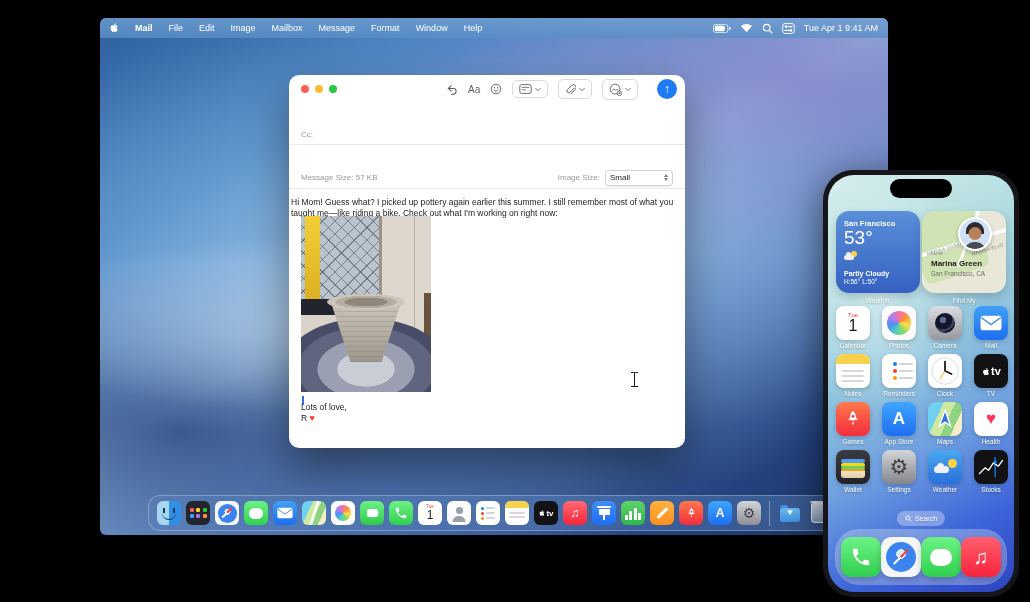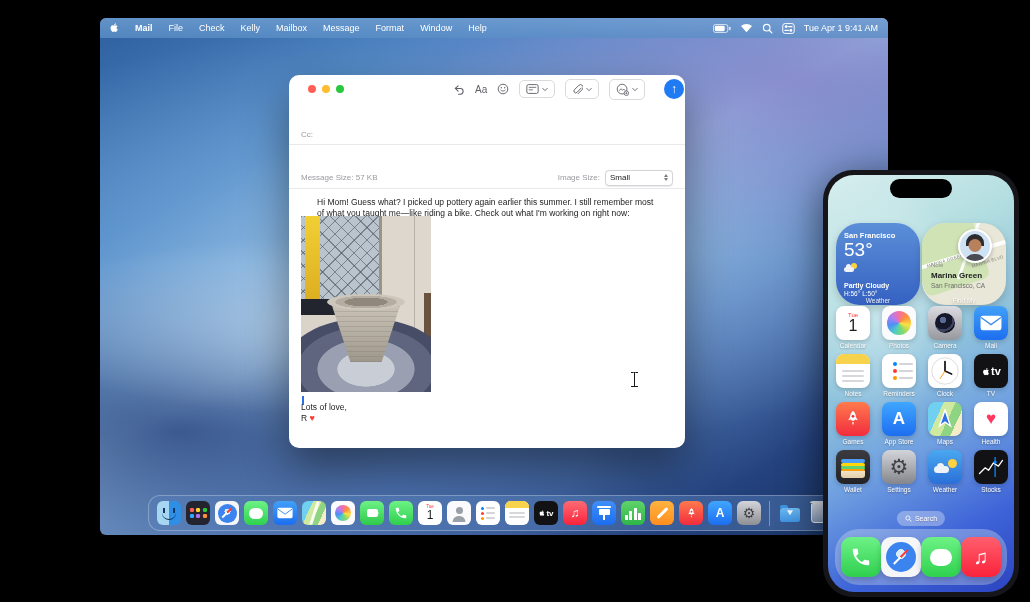--- a/index.html
+++ b/index.html
@@ -22,21 +22,21 @@
     display:flex;align-items:center;color:#fff;font-size:9px;}
   #menubar .mi{padding:0 8px;white-space:nowrap;}
   #menubar .appm{font-weight:bold;}
   #mb-right{margin-left:auto;display:flex;align-items:center;gap:9px;padding-right:10px;}
   #mb-right svg{display:block;}
   #clock{font-size:9px;}
 
   
   #mailwin{left:189px;top:57px;width:396px;height:373px;background:#fff;border-radius:10px;
     box-shadow:0 20px 45px rgba(0,0,0,.45);overflow:hidden;}
-  #mw-toolbar{position:absolute;left:0;top:0;width:100%;height:28px;display:flex;align-items:center;padding-left:7px;}
+  #mw-toolbar{position:absolute;left:0;top:0;width:100%;height:28px;display:flex;align-items:center;}
   .tl{width:8px;height:8px;border-radius:50%;margin-left:6px;}
   .tl.r{background:#ff5f57;margin-left:12px}.tl.y{background:#febc2e}.tl.g{background:#28c840}
   #tb-icons{display:flex;align-items:center;gap:10px;margin-left:108px;color:#5f5f66;}
   .tb-plain{display:flex;align-items:center;}
   .tb-pill{display:flex;align-items:center;gap:3px;border:1px solid #d9d9de;border-radius:5px;padding:3px 6px;}
   .aa{font-size:10px;color:#5f5f66;}
   #send-btn{position:absolute;right:8px;top:4px;width:20px;height:20px;border-radius:50%;
     background:#1f7bf4;color:#fff;display:flex;align-items:center;justify-content:center;
     font-size:12px;font-weight:bold;}
   .mrow{position:absolute;left:0;width:100%;display:flex;align-items:center;padding:0 12px;
@@ -47,21 +47,21 @@
   #row-subj{top:70px;height:22px;}
   #row-size{top:92px;height:22px;color:#9a9aa0;}
   #to-pill{margin-left:4px;background:#b9d4f8;border-radius:3px;padding:1.5px 4px;color:#17233a;
     display:flex;align-items:center;gap:3px;font-size:8px;}
   #img-size-wrap{margin-left:auto;display:flex;align-items:center;gap:5px;}
   #img-size-select{border:1px solid #d4d4d8;border-radius:4px;background:#fff;min-width:58px;height:14px;
     display:flex;align-items:center;padding:0 4px;color:#1c1c1e;box-shadow:0 .5px 1px rgba(0,0,0,.08);}
   #img-size-select .updn{margin-left:auto;display:flex;flex-direction:column;gap:1px;}
   .tri-u{width:0;height:0;border:2.5px solid transparent;border-bottom:3px solid #7a7a80;}
   .tri-d{width:0;height:0;border:2.5px solid transparent;border-top:3px solid #7a7a80;}
-  #mw-body{position:absolute;left:0;top:114px;width:100%;padding:8px 28px;box-sizing:border-box;
+  #mw-body{position:absolute;left:0;top:114px;width:100%;padding:8px 2px;box-sizing:border-box;
     font-size:8.5px;color:#1c1c1e;line-height:1.25;}
   #closing-block{position:absolute;left:12px;top:328px;font-size:8.5px;color:#1c1c1e;line-height:1.15;}
   #caret{position:absolute;left:13px;top:321px;width:1.5px;height:9px;background:#2f6fe4;}
   .heart{color:#ff3b30;font-size:9px;}
 
   
   #photo{position:absolute;left:12px;top:141px;width:130px;height:176px;background:#d9d3c9;overflow:hidden;}
   #ph-window{position:absolute;left:0;top:0;width:62%;height:56%;background:#b9c4cc;
     background-image:repeating-linear-gradient(45deg,rgba(70,76,88,.55) 0 1px,transparent 1px 9px),
                      repeating-linear-gradient(-45deg,rgba(70,76,88,.55) 0 1px,transparent 1px 9px);}
@@ -161,21 +161,21 @@
   #iscreen{position:absolute;left:5px;top:5px;width:186px;height:417px;border-radius:26px;overflow:hidden;
     background:
       radial-gradient(70% 45% at 28% 30%, rgba(235,250,250,.55), transparent 65%),
       linear-gradient(152deg,#d8eeee 0%,#b2dde0 24%,#8fc3dc 44%,#6f9fe0 63%,#3d63d8 83%,#2c44c0 100%);}
   #istatus{position:absolute;left:0;top:6px;width:100%;height:20px;display:flex;align-items:center;color:#fff;}
   #itime{font-size:9px;font-weight:bold;margin-left:20px;}
   #island{position:absolute;left:50%;top:4px;transform:translateX(-50%);width:62px;height:19px;background:#000;border-radius:10px;}
   #istat-icons{margin-left:auto;margin-right:12px;display:flex;align-items:center;gap:3px;}
 
   
-  .widget{position:absolute;top:48px;width:84px;height:82px;border-radius:24px;overflow:hidden;box-shadow:0 4px 10px rgba(0,0,0,.18);}
+  .widget{position:absolute;top:36px;width:84px;height:82px;border-radius:13px;overflow:hidden;box-shadow:0 4px 10px rgba(0,0,0,.18);}
   #w-weather{left:8px;background:linear-gradient(#5b8fd8,#3561c2);color:#fff;padding:8px 8px;box-sizing:border-box;}
   #w-city{font-size:7.5px;font-weight:bold;}
   #w-temp{font-size:19px;font-weight:normal;line-height:1.1;}
   #w-cond{font-size:7px;font-weight:bold;margin-top:9px;}
   #w-hilo{font-size:6.5px;margin-top:1px;}
   .suncloud{position:relative;width:14px;height:8px;margin-top:4px;}
   .sun{position:absolute;left:7px;top:-2px;width:6px;height:6px;border-radius:50%;background:#ffd23f;}
   .cloud{position:absolute;left:0;top:2px;width:10px;height:5px;border-radius:4px;background:#eef2f6;}
   .cloud::before{content:"";position:absolute;left:2px;top:-2.5px;width:5px;height:5px;border-radius:50%;background:#eef2f6;}
   #w-findmy{right:8px;background:#e9e7d8;}
@@ -260,22 +260,22 @@
     <div id="swoosh" class="abs"></div>
 
     <div id="menubar" class="abs">
       <span class="mi">
         <svg width="11" height="13" viewBox="0 0 24 24">
             <path fill="#fff" d="M18.7 12.8c0-2.4 2-3.6 2.1-3.7-1.1-1.7-2.9-1.9-3.5-1.9-1.5-.2-2.9.9-3.7.9-.8 0-1.9-.9-3.2-.9-1.6 0-3.1 1-4 2.4-1.7 2.9-.4 7.3 1.2 9.7.8 1.2 1.8 2.5 3 2.4 1.2 0 1.7-.8 3.1-.8 1.4 0 1.9.8 3.2.8 1.3 0 2.2-1.2 3-2.4.9-1.4 1.3-2.7 1.3-2.8-.1 0-2.5-1-2.5-3.7zM16.2 5.8c.7-.8 1.1-2 1-3.1-1 0-2.2.7-2.9 1.5-.6.7-1.2 1.9-1 3 1.1.1 2.2-.6 2.9-1.4z"></path>
           </svg>
       </span>
       <span class="mi appm">Mail</span>
       <span class="mi">File</span>
-      <span class="mi">Check</span>
-      <span class="mi">Kelly</span>
+      <span class="mi">Edit</span>
+      <span class="mi">Image</span>
       <span class="mi">Mailbox</span>
       <span class="mi">Message</span>
       <span class="mi">Format</span>
       <span class="mi">Window</span>
       <span class="mi">Help</span>
       <div id="mb-right">
         <svg width="18" height="9" viewBox="0 0 20 10">
             <rect x="0.5" y="0.5" width="16" height="9" rx="2.5" fill="none" stroke="rgba(255,255,255,.8)"></rect>
             <rect x="2" y="2" width="11" height="6" rx="1.5" fill="#fff"></rect>
             <rect x="17.8" y="3" width="1.8" height="4" rx="0.9" fill="rgba(255,255,255,.8)"></rect>

